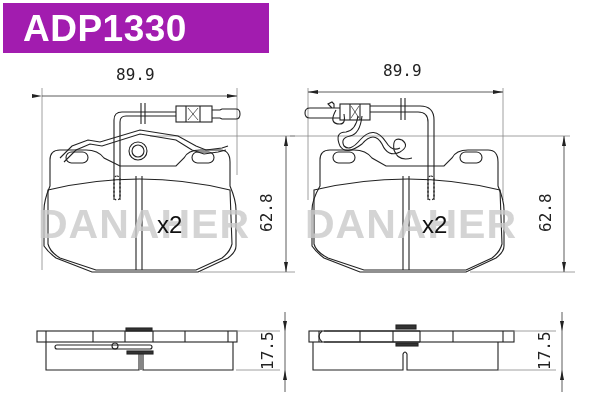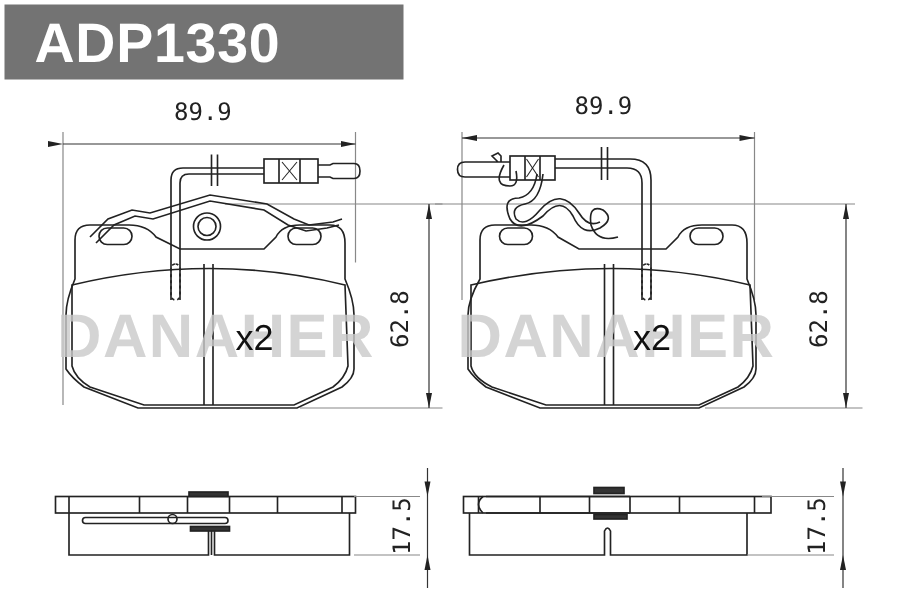--- a/index.html
+++ b/index.html
@@ -1,17 +1,17 @@
 <!DOCTYPE html>
 <html><head>
 <meta charset="utf-8">
 <style>
   html, body { margin:0; padding:0; background:#ffffff; }
   body { width:600px; height:400px; position:relative; overflow:hidden; font-family:"Liberation Sans", sans-serif; }
-  .title-box { position:absolute; left:3px; top:3px; width:266px; height:50px; background:#737373; }
+  .title-box { position:absolute; left:3px; top:3px; width:266px; height:50px; background:#a21caf; }
   .title-text { position:absolute; left:20px; top:4px; color:#ffffff; font-family:"Liberation Sans", sans-serif; font-weight:bold; font-size:37px; letter-spacing:0.5px; line-height:44px; }
   svg.drawing { position:absolute; left:0; top:0; }
   .dim { font-family:"DejaVu Sans Mono", monospace; font-size:16px; fill:#222; }
   .wm { font-family:"Liberation Sans", sans-serif; font-weight:bold; font-size:41px; fill:#c9c9c9; fill-opacity:0.8; letter-spacing:1px; }
   .qty { font-family:"Liberation Sans", sans-serif; font-size:24px; fill:#111; }
 </style>
 </head>
 <body>
 
 <div class="title-box">

